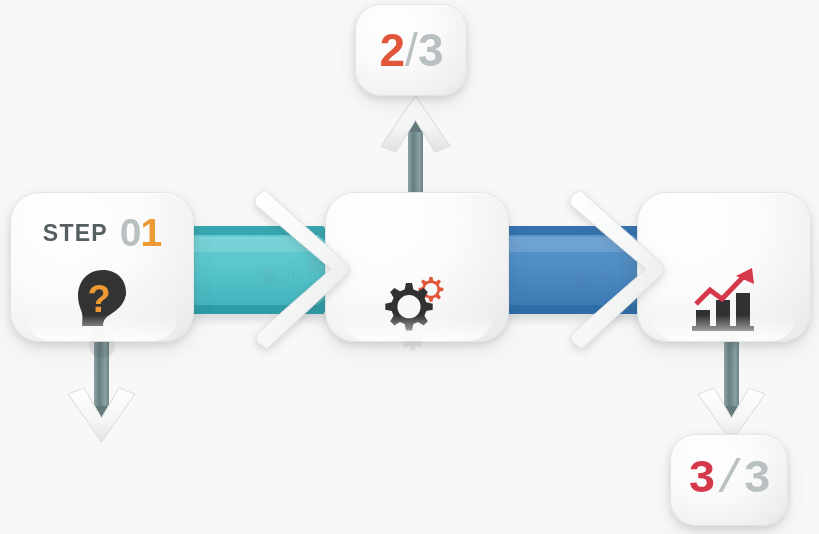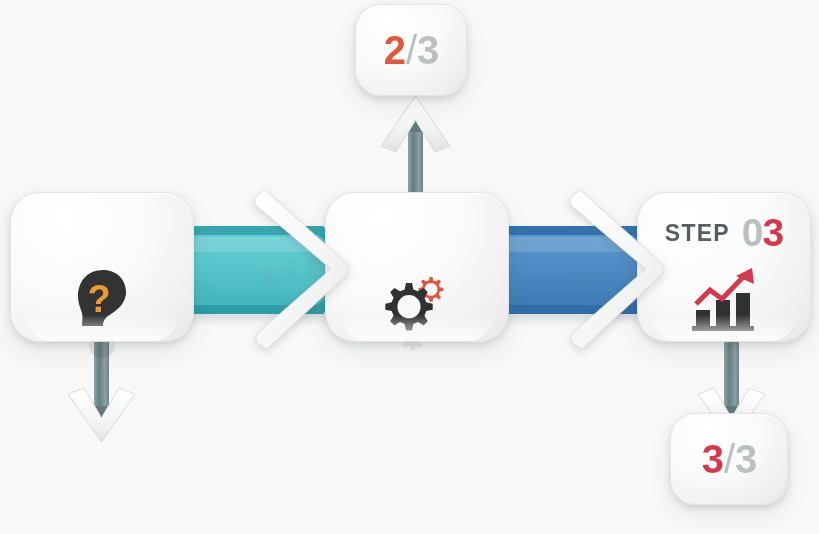--- a/index.html
+++ b/index.html
@@ -108,21 +108,21 @@
       0 3px 7px rgba(80,90,95,0.18),
       0 9px 20px rgba(80,90,95,0.10),
       inset 0 1px 0 rgba(255,255,255,0.95);
     border: 1px solid #e3e5e5;
     display: flex;
     align-items: center;
     justify-content: center;
     z-index: 55;
   }
   .badge-text {
-    font-size: 40px;
+    font-size: 46px;
     font-weight: bold;
     letter-spacing: -1px;
     white-space: nowrap;
   }
   .badge-slash, .badge-den { color: #b9c0c1; }
   .badge-slash { font-weight: normal; padding: 0 1px; }
 
   
   .connector {
     position: absolute;
@@ -298,20 +298,23 @@
           <stop offset="0%" stop-color="#ffffff"></stop>
           <stop offset="55%" stop-color="#f5f6f6"></stop>
           <stop offset="100%" stop-color="#e4e6e6"></stop>
         </linearGradient>
       </defs>
       <path d="M14 6 L22 0 L104 74 Q108 79 104 84 L24 159 L15 153 Q11 148 15 143 L88 79 L14 16 Q10 11 14 6 Z" fill="url(#chv2)" stroke="#dfe1e1" stroke-width="1" stroke-linejoin="round"></path>
     </svg>
   </div>
 
   <div class="step-card" style="left:10px; top:192px; width:182px; height:148px;">
+    <div class="step-head">
+      <span class="step-word">STEP</span><span class="step-zero">0</span><span class="step-num" style="color:#ec9a31;">1</span>
+    </div>
     <div class="step-icon">
       <svg width="58" height="62" viewBox="0 0 58 62">
         <path d="M30 2 C14 2 5 14 5 28 C5 36 8 41 9 45 C10 49 9 54 9 58 L30 58 C30 52 33 49 38 46
                  C46 41 53 34 53 24 C53 12 44 2 30 2 Z" fill="#333333"></path>
         <path d="M44 30 C50 33 54 28 53 23 C52 28 48 31 44 30 Z" fill="#333333"></path>
         <text x="26" y="44" text-anchor="middle" font-family="Liberation Sans, sans-serif" font-size="38" font-weight="bold" fill="#ec9a31">?</text>
       </svg>
     </div>
     <div class="icon-reflection">
       <svg width="58" height="34" viewBox="0 0 58 62">
@@ -348,23 +351,20 @@
         <path d="M24 16 L30 16 L31.4 22.4 L36 24.3 L41.6 20.9 L45.8 25.1 L42.4 30.7 L44.3 35.3
                  L50.7 36.7 L50.7 42.7 L44.3 44.1 L42.4 48.7 L45.8 54.3 L41.6 58.5 L36 55.1
                  L31.4 57 L30 63.4 L24 63.4 L22.6 57 L18 55.1 L12.4 58.5 L8.2 54.3 L11.6 48.7
                  L9.7 44.1 L3.3 42.7 L3.3 36.7 L9.7 35.3 L11.6 30.7 L8.2 25.1 L12.4 20.9
                  L18 24.3 L22.6 22.4 Z" fill="#2f3133"></path>
       </svg>
     </div>
   </div>
 
   <div class="step-card" style="left:637px; top:192px; width:172px; height:148px;">
-    <div class="step-head">
-      <span class="step-word">STEP</span><span class="step-zero">0</span><span class="step-num" style="color:#d6384b;">3</span>
-    </div>
     <div class="step-icon">
       <svg width="72" height="66" viewBox="0 0 72 66">
         <g fill="#2f3133">
           <rect x="8" y="44" width="14" height="16"></rect>
           <rect x="28" y="34" width="14" height="26"></rect>
           <rect x="48" y="27" width="14" height="33"></rect>
           <rect x="4" y="60" width="62" height="5"></rect>
         </g>
         <g stroke="#d6384b" stroke-width="5" fill="none" stroke-linejoin="miter" stroke-linecap="butt">
           <polyline points="8,38 22,24 34,33 58,8"></polyline>
@@ -384,21 +384,21 @@
     </div>
   </div>
 
 
   <div class="badge" style="left:355px; top:4px; width:110px; height:90px;">
     <span class="badge-text">
       <span style="color:#e2563c;">2</span><span class="badge-slash">/</span><span class="badge-den">3</span>
     </span>
   </div>
 
-  <div class="badge" style="left:670px; top:413px; width:116px; height:90px;">
+  <div class="badge" style="left:670px; top:434px; width:116px; height:90px;font-family:Liberation Mono, monospace;">
     <span class="badge-text">
       <span style="color:#d6384b;">3</span><span class="badge-slash">/</span><span class="badge-den">3</span>
     </span>
   </div>
 
   <div class="v-arrow head-layer" style="left:56px; top:394px; width:90px; height:60px;">
     <svg width="90" height="60" viewBox="0 0 90 60">
       <defs>
         <linearGradient id="hw1" x1="0" y1="0" x2="0" y2="1">
           <stop offset="0%" stop-color="#ffffff"></stop>

